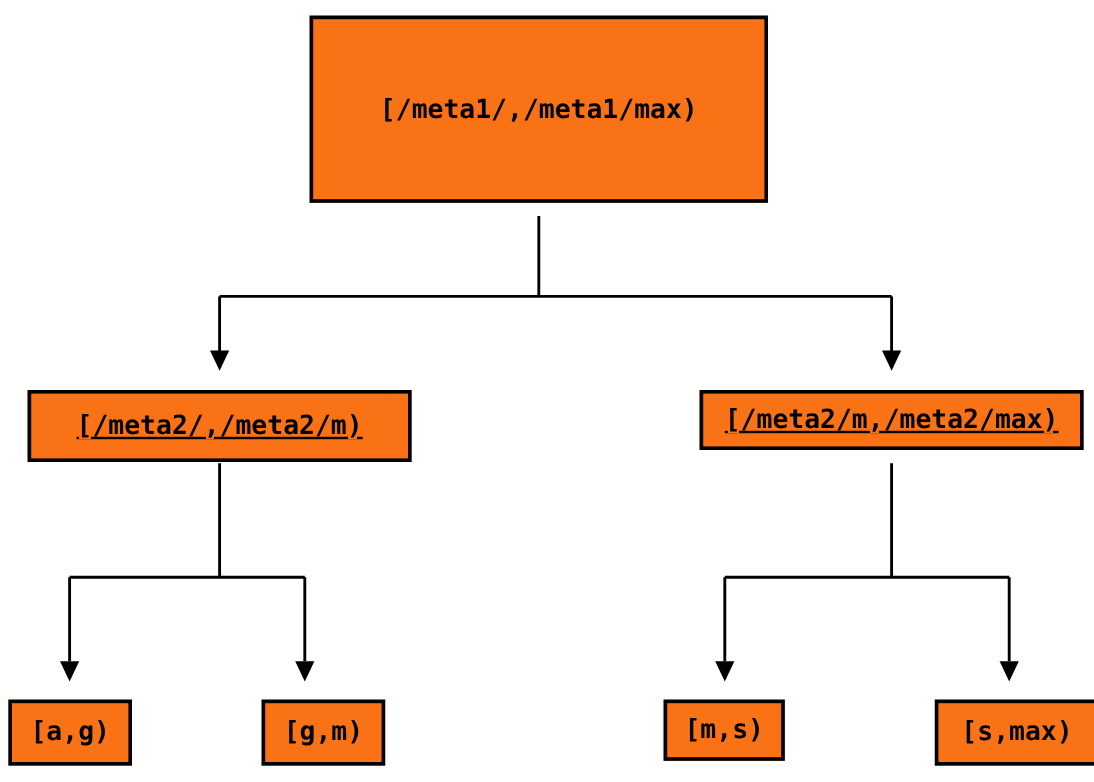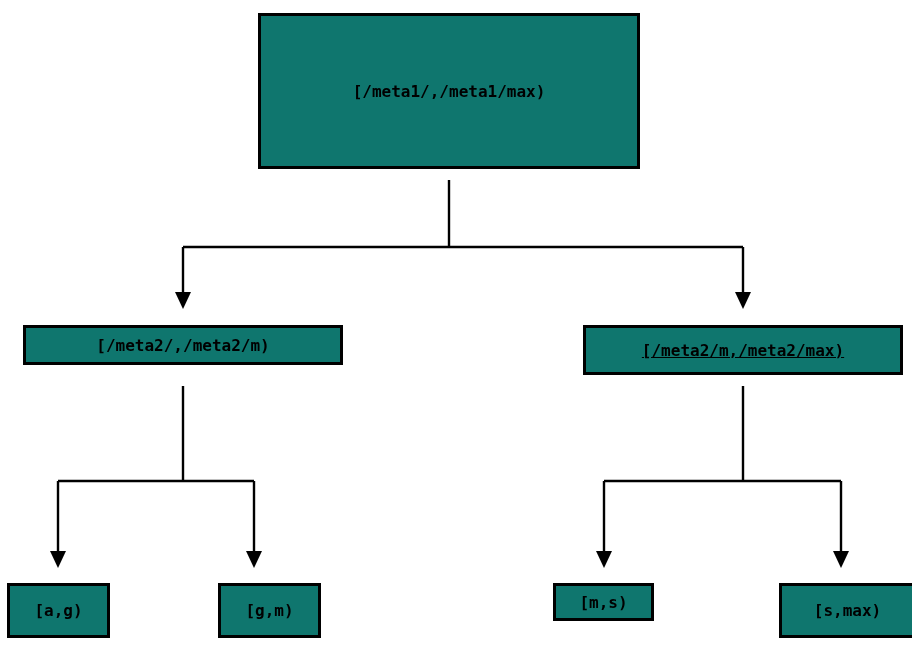--- a/index.html
+++ b/index.html
@@ -18,35 +18,35 @@
     position: absolute;
     left: 0;
     top: 0;
     width: 912px;
     height: 652px;
   }
   .node {
     position: absolute;
     box-sizing: border-box;
     border: 3px solid #000000;
-    background: #0f766e;
+    background: #f97316;
     display: flex;
     align-items: center;
     justify-content: center;
-    font-size: 16px;
+    font-size: 22px;
     font-weight: bold;
     color: #000000;
     white-space: nowrap;
   }
   .node-root   { left: 258px; top: 13px;  width: 382px; height: 156px; }
-  .node-left   { left: 23px;  top: 325px; width: 320px; height: 40px;  }
+  .node-left   { left: 23px;  top: 325px; width: 320px; height: 60px; text-decoration: underline;  }
   .node-right  { left: 583px; top: 325px; width: 320px; height: 50px; text-decoration: underline;  }
   .node-leaf-ag   { left: 7px;   top: 583px; width: 103px; height: 55px; }
   .node-leaf-gm   { left: 218px; top: 583px; width: 103px; height: 55px; }
-  .node-leaf-ms   { left: 553px; top: 583px; width: 101px; height: 38px; }
+  .node-leaf-ms   { left: 553px; top: 583px; width: 101px; height: 51px; }
   .node-leaf-smax { left: 779px; top: 583px; width: 137px; height: 55px; }
 </style>
 </head>
 <body>
 
 <svg id="connectors" viewBox="0 0 912 652" xmlns="http://www.w3.org/2000/svg" aria-hidden="true">
   <g fill="none" stroke-width="2.4" stroke="#000000">
 
     <path d="M449,180 V247"></path>
     <path d="M183,247 H743"></path>

